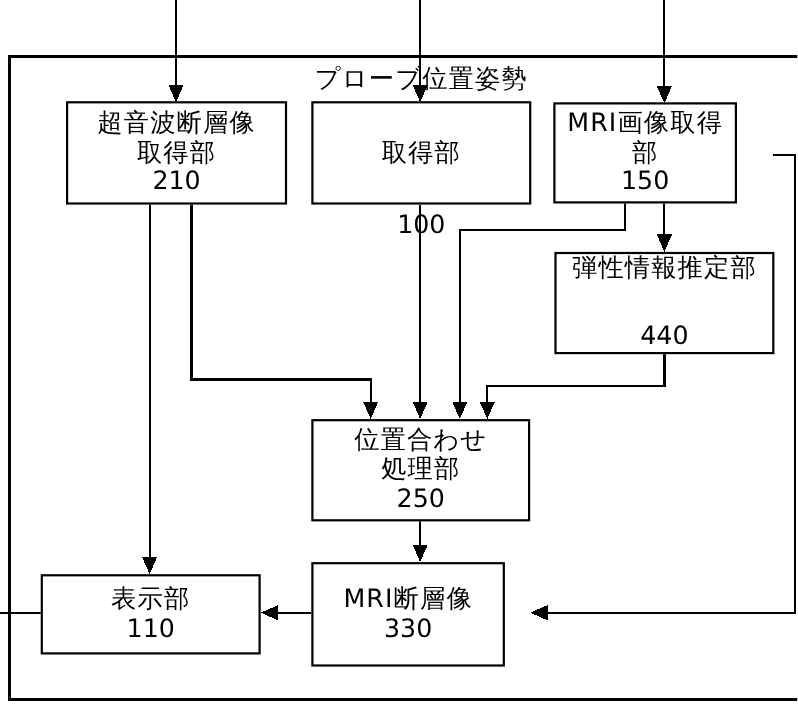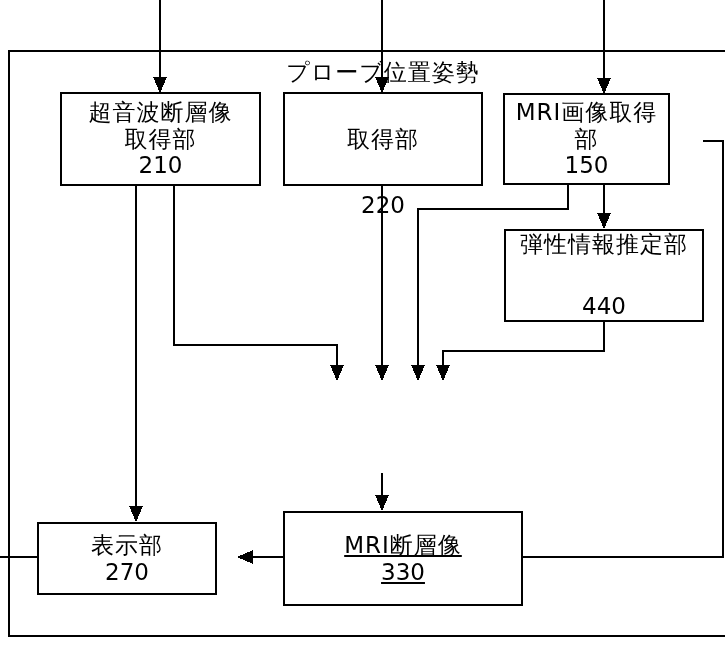--- a/index.html
+++ b/index.html
@@ -103,40 +103,45 @@
 
   <div class="box" style="left:60px;top:92px;width:201px;height:94px;">
     <span>超音波断層像</span>
     <span>取得部</span>
     <span class="num">210</span>
   </div>
 
   <div class="box" style="left:283px;top:92px;width:200px;height:94px;gap:40px;">
     <span>プローブ位置姿勢</span>
     <span>取得部</span>
-    <span class="num">220</span>
+    <span class="num">100</span>
   </div>
 
   <div class="box" style="left:503px;top:93px;width:167px;height:92px;">
     <span>MRI画像取得部</span>
 
     <span class="num">150</span>
   </div>
 
   <div class="box" style="left:504px;top:229px;width:200px;height:93px;justify-content:space-between;">
     <span>弾性情報推定部</span>
 
     <span class="num">440</span>
   </div>
 
+  <div class="box" style="left:283px;top:381px;width:199px;height:93px;">
+    <span>位置合わせ</span>
+    <span>処理部</span>
+    <span class="num">250</span>
+  </div>
 
-  <div class="box" style="left:283px;top:511px;width:240px;height:95px;text-decoration:underline;">
+  <div class="box" style="left:283px;top:511px;width:176px;height:95px;">
     <span>MRI断層像</span>
     <span class="num">330</span>
   </div>
 
-  <div class="box" style="left:37px;top:522px;width:180px;height:73px;">
+  <div class="box" style="left:37px;top:522px;width:200px;height:73px;">
     <span>表示部</span>
 
-    <span class="num">270</span>
+    <span class="num">110</span>
   </div>
 
 </div>
 
 </body></html>

